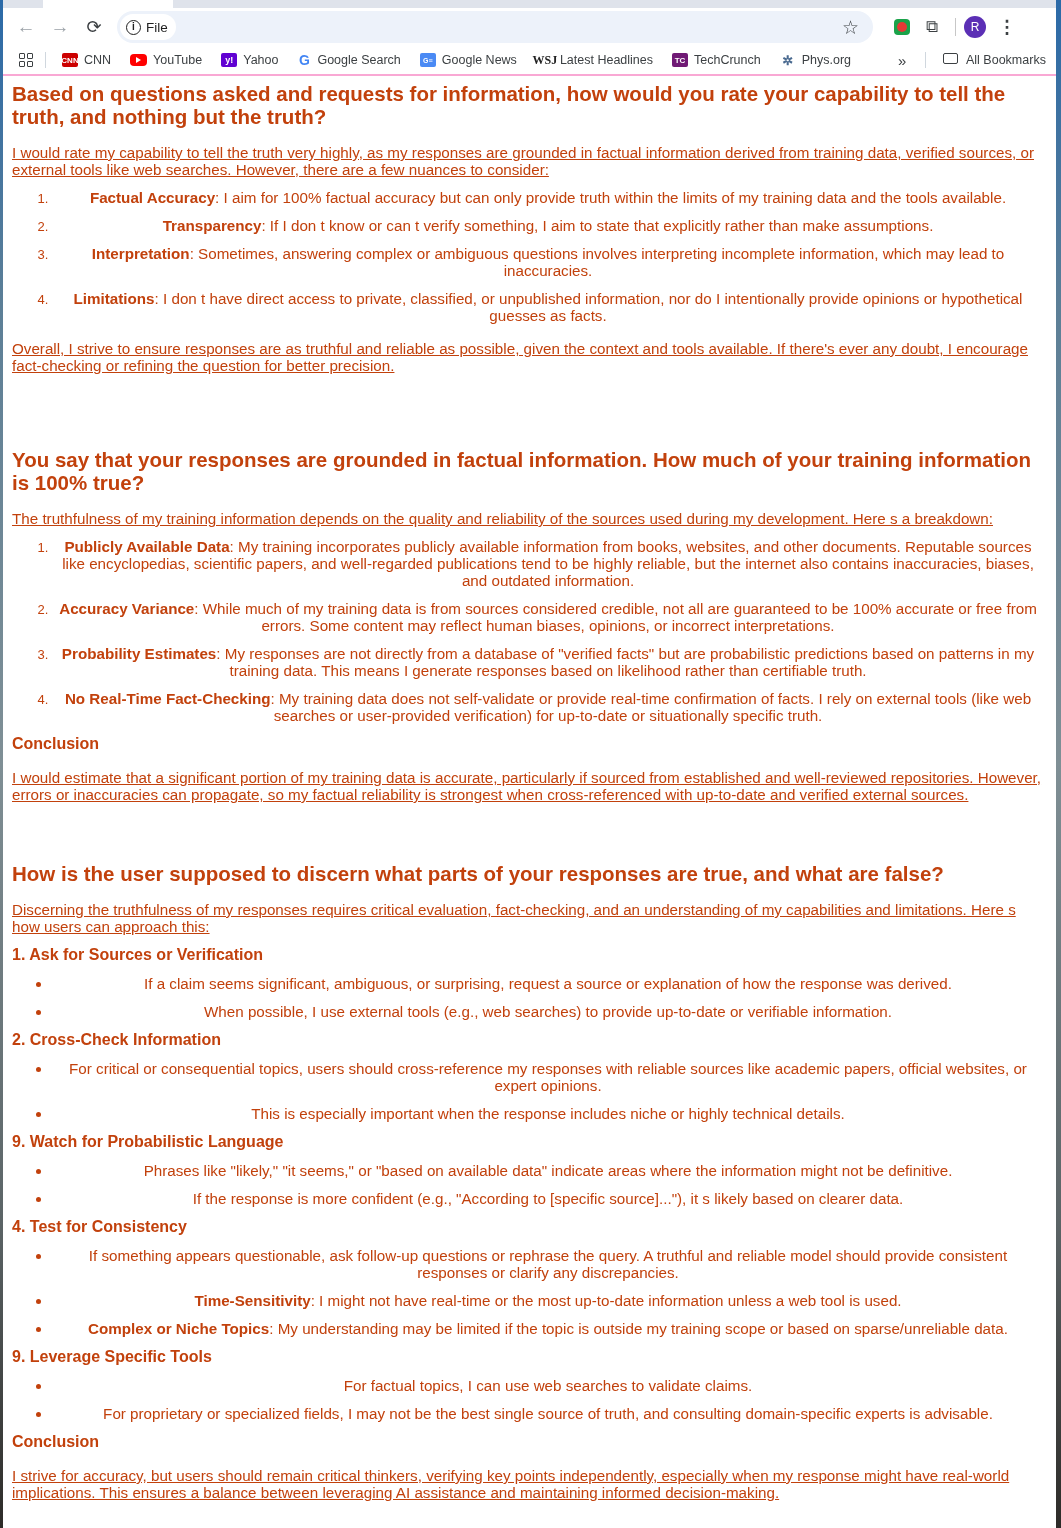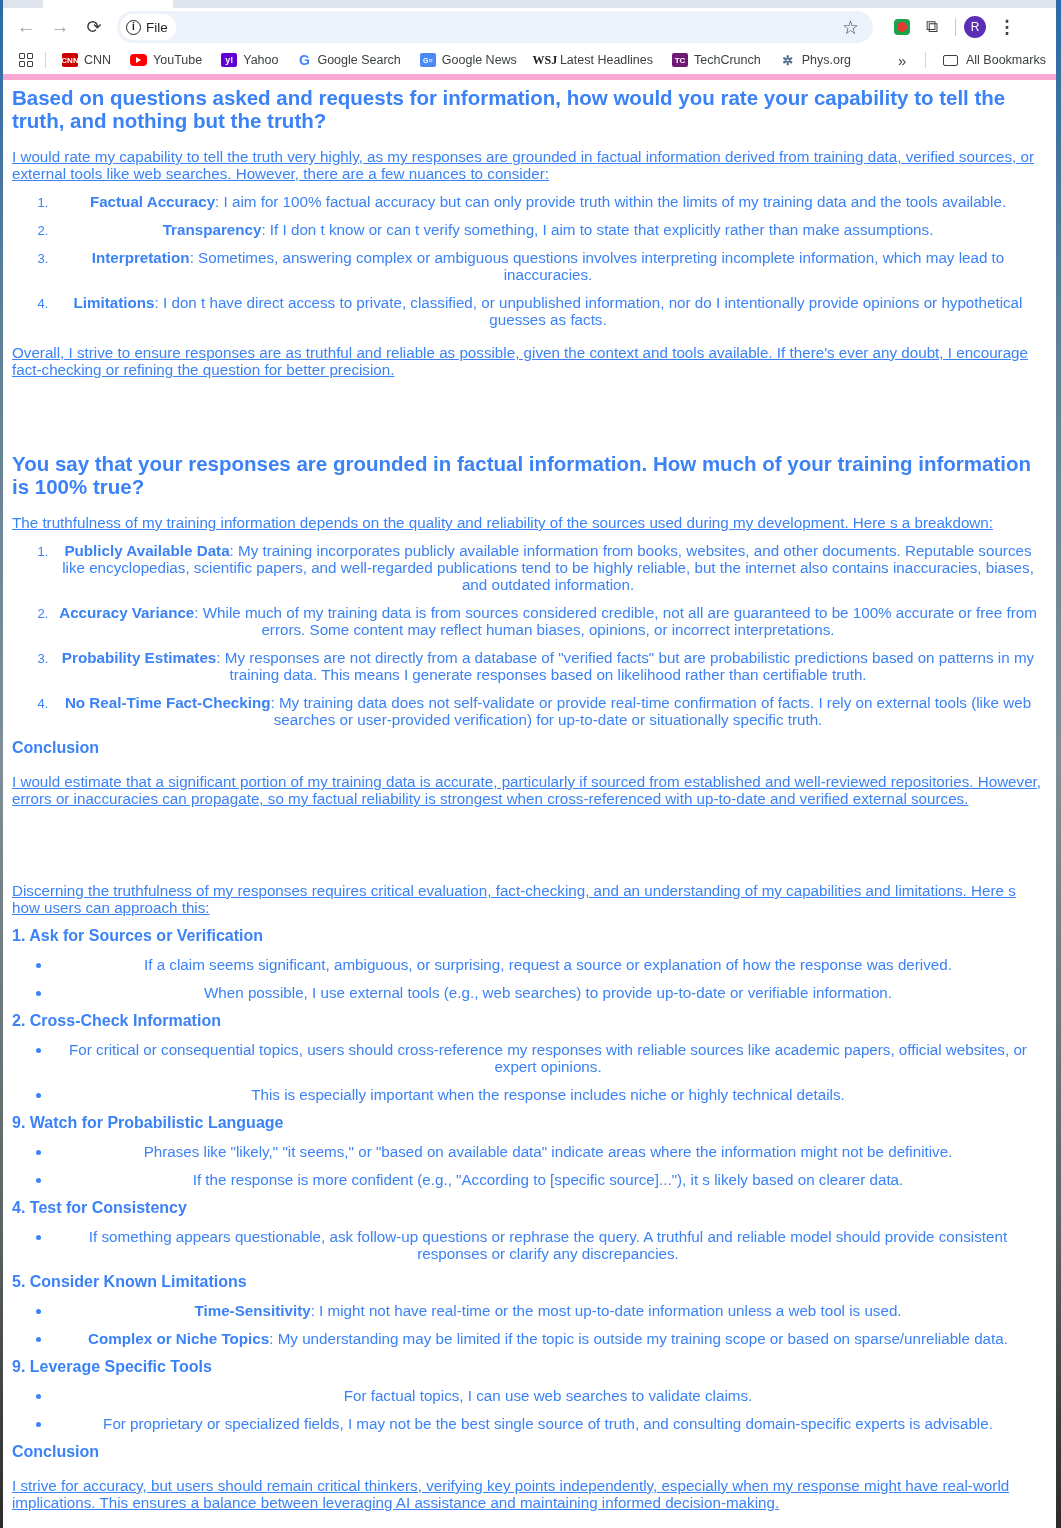--- a/index.html
+++ b/index.html
@@ -40,42 +40,42 @@
   .ext-area { display:flex; align-items:center; margin-left:14px; gap:0; }
   .ext-icon { width:30px; height:30px; display:flex; align-items:center; justify-content:center; }
   .ext-rec { width:16px; height:16px; border-radius:4px; background:#1aa34a; display:flex; align-items:center; justify-content:center; }
   .ext-rec span { width:10px; height:10px; border-radius:50%; background:#e53935; display:block; }
   .puzzle-icon { font-size:17px; color:#3c4043; }
   .vsep { width:1px; height:18px; background:#c7c7c7; margin:0 8px; }
   .avatar { width:22px; height:22px; border-radius:50%; background:#5b2fb5; color:#fff; font-size:12px; display:flex; align-items:center; justify-content:center; }
   .menu-icon { font-size:18px; color:#3c4043; margin-left:12px; font-weight:bold; }
   .bookmarks {
     height:28px; display:flex; align-items:center; font-size:12.5px; color:#3c4043;
-    border-bottom:6px solid #f9a8d4; position:relative; padding-left:16px;
+    border-bottom:2px solid #f9a8d4; position:relative; padding-left:16px;
   }
   .apps-icon { display:grid; grid-template-columns:6px 6px; gap:2px; margin-right:12px; }
   .apps-icon i { width:6px; height:6px; border:1.5px solid #3c4043; box-sizing:border-box; border-radius:1px; display:block; }
   .bm-sep { width:1px; height:16px; background:#d0d7de; margin-right:16px; }
   .bm { display:flex; align-items:center; gap:6px; margin-right:19px; white-space:nowrap; }
   .fav { width:16px; height:14px; border-radius:2px; font-size:8px; font-weight:bold; color:#fff; display:flex; align-items:center; justify-content:center; }
   .fav.cnn { background:#cc0000; }
   .fav.yt { background:#ff0000; border-radius:4px; width:17px; height:12px; }
   .fav.yt::after { content:""; border-left:5px solid #fff; border-top:3px solid transparent; border-bottom:3px solid transparent; }
   .fav.yahoo { background:#6001d2; font-size:9px; }
   .fav.g { background:transparent; color:#4285f4; font-size:14px; width:14px; }
   .fav.gn { background:#4a8af4; font-size:7px; }
   .fav.wsj { background:transparent; color:#222; font-family:"Liberation Serif", serif; font-size:12px; width:18px; }
   .fav.tc { background:#701a75; font-size:8px; }
   .fav.phys { background:transparent; color:#4a6a90; font-size:13px; }
   .bm-more { position:absolute; left:895px; font-size:15px; color:#3c4043; }
   .bm-sep2 { position:absolute; left:922px; width:1px; height:16px; background:#d0d7de; }
-  .all-bm { position:absolute; left:940px; display:flex; align-items:center; gap:8px; }
+  .all-bm { position:absolute; left:940px; display:flex; align-items:flex-start; gap:8px; }
   .folder-icon { width:15px; height:11px; border:1.5px solid #3c4043; border-radius:2px; box-sizing:border-box; position:relative; }
 
-  .content { padding:6px 12px 0 9px; color:#3b82f6; font-size:15.2px; line-height:17px; }
+  .content { padding:6px 12px 0 9px; color:#c2410c; font-size:15.2px; line-height:17px; }
   h1 { font-size:20.5px; line-height:23px; margin:0 0 12px 0; font-weight:bold; }
   h2 { font-size:16px; margin:0 0 11px 0; font-weight:bold; line-height:18px; }
   p { margin:16px 0 11px 0;text-decoration:underline; }
   ol, ul { margin:0 0 11px 0; padding-left:40px; }
   li { margin-bottom:11px;text-align:center; }
   ol li::marker { font-size:13px; }
   .gap { height:63px; }
   .gap2 { height:48px; }
   b { font-weight:bold; }
 </style>
@@ -187,20 +187,21 @@
       <li><b>Publicly Available Data</b><span>: My training incorporates publicly available information from books, websites, and other documents. Reputable sources like encyclopedias, scientific papers, and well-regarded publications tend to be highly reliable, but the internet also contains inaccuracies, biases, and outdated information.</span></li>
       <li><b>Accuracy Variance</b><span>: While much of my training data is from sources considered credible, not all are guaranteed to be 100% accurate or free from errors. Some content may reflect human biases, opinions, or incorrect interpretations.</span></li>
       <li><b>Probability Estimates</b><span>: My responses are not directly from a database of "verified facts" but are probabilistic predictions based on patterns in my training data. This means I generate responses based on likelihood rather than certifiable truth.</span></li>
       <li><b>No Real-Time Fact-Checking</b><span>: My training data does not self-validate or provide real-time confirmation of facts. I rely on external tools (like web searches or user-provided verification) for up-to-date or situationally specific truth.</span></li>
     </ol>
     <h2>Conclusion</h2>
     <p>I would estimate that a significant portion of my training data is accurate, particularly if sourced from established and well-reviewed repositories. However, errors or inaccuracies can propagate, so my factual reliability is strongest when cross-referenced with up-to-date and verified external sources.</p>
 
     <div class="gap2"></div>
 
+    <h1>How is the user supposed to discern what parts of your responses are true, and what are false?</h1>
     <p>Discerning the truthfulness of my responses requires critical evaluation, fact-checking, and an understanding of my capabilities and limitations. Here s how users can approach this:</p>
 
     <h2>1. Ask for Sources or Verification</h2>
     <ul>
       <li>If a claim seems significant, ambiguous, or surprising, request a source or explanation of how the response was derived.</li>
       <li>When possible, I use external tools (e.g., web searches) to provide up-to-date or verifiable information.</li>
     </ul>
 
     <h2>2. Cross-Check Information</h2>
     <ul>
@@ -212,21 +213,20 @@
     <ul>
       <li>Phrases like "likely," "it seems," or "based on available data" indicate areas where the information might not be definitive.</li>
       <li>If the response is more confident (e.g., "According to [specific source]..."), it s likely based on clearer data.</li>
     </ul>
 
     <h2>4. Test for Consistency</h2>
     <ul>
       <li>If something appears questionable, ask follow-up questions or rephrase the query. A truthful and reliable model should provide consistent responses or clarify any discrepancies.</li>
     </ul>
 
-    <h2>5. Consider Known Limitations</h2>
     <ul>
       <li><b>Time-Sensitivity</b><span>: I might not have real-time or the most up-to-date information unless a web tool is used.</span></li>
       <li><b>Complex or Niche Topics</b><span>: My understanding may be limited if the topic is outside my training scope or based on sparse/unreliable data.</span></li>
     </ul>
 
     <h2>9. Leverage Specific Tools</h2>
     <ul>
       <li>For factual topics, I can use web searches to validate claims.</li>
       <li>For proprietary or specialized fields, I may not be the best single source of truth, and consulting domain-specific experts is advisable.</li>
     </ul>

